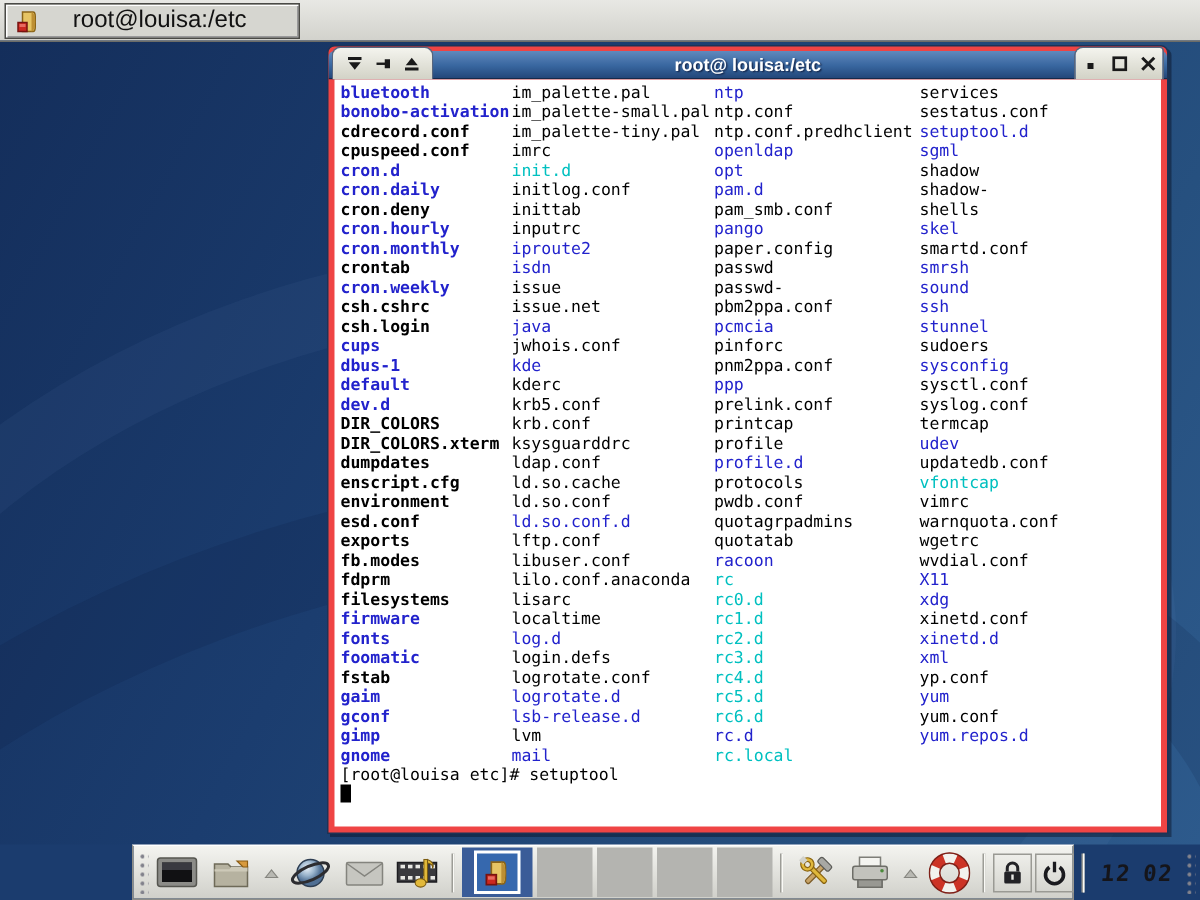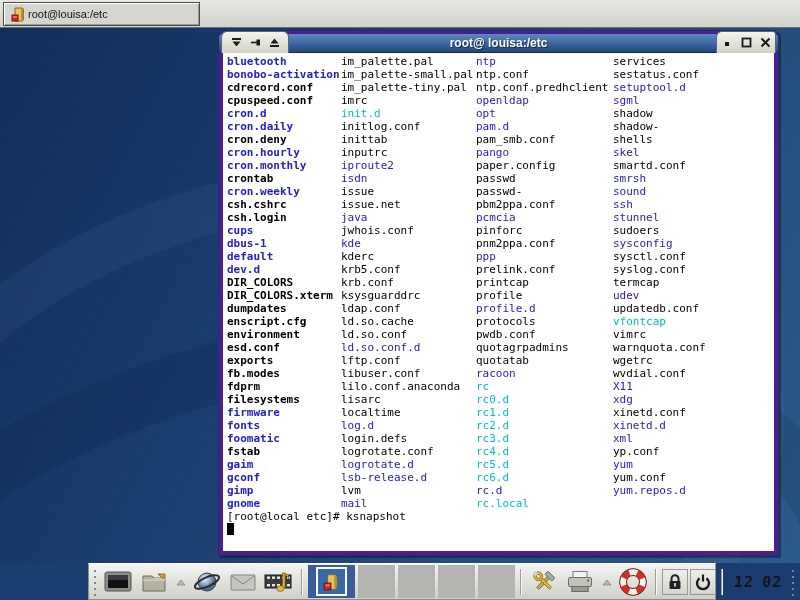--- a/index.html
+++ b/index.html
@@ -8,33 +8,33 @@
   .screen { position:relative; width:800px; height:600px; overflow:hidden; background:#1b3c6e; }
 
   
   .top-taskbar { position:absolute; left:0; top:0; width:800px; height:28px;
     background:linear-gradient(#e8e8e4,#d2d2cc); border-bottom:1px solid #6d6d68; }
   .task-btn { position:absolute; left:3px; top:2px; width:197px; height:24px;
     background:#d6d6d0; border:1px solid #4a4a46;
     box-shadow:inset 1px 1px 0 #ffffff, inset -1px -1px 0 #99999a;
     display:flex; align-items:center; cursor:default; }
   .task-btn .ticon { width:18px; height:18px; margin-left:6px; flex:0 0 auto; }
-  .task-btn .tlabel { flex:1; text-align:left; font-size:11px; color:#111; padding-right:14px; }
+  .task-btn .tlabel { flex:1; text-align:center; font-size:16px; color:#111; padding-right:14px; }
 
   
   .desktop { position:absolute; left:0; top:28px; right:0; bottom:37px; overflow:hidden;
     background:linear-gradient(118deg,#142e5b 0%,#1b3d6f 38%,#26507f 78%,#2d5a8c 100%); }
   .sw1 { position:absolute; left:-160px; top:140px; width:950px; height:620px;
     border:48px solid rgba(130,170,215,0.06); border-radius:50%; transform:rotate(-12deg); }
   .sw2 { position:absolute; left:-260px; top:300px; width:1150px; height:720px;
     border:60px solid rgba(8,18,48,0.12); border-radius:50%; transform:rotate(-14deg); }
 
   
   .window { position:absolute; left:218px; top:30px; width:561px; height:526px;
-    background:#4c1d95; border:1px solid #1d3356; border-radius:5px 5px 0 0;
+    background:#ef4444; border:1px solid #1d3356; border-radius:5px 5px 0 0;
     box-shadow:2px 2px 0 rgba(8,16,34,0.45); }
   .titlebar { position:absolute; left:0; top:0; right:0; height:22px; }
   .title-blue { position:absolute; left:0; right:0; top:3px; bottom:0; border-radius:4px 4px 0 0;
     background:linear-gradient(#6089bd,#38669f 55%,#23477a); border-bottom:1px solid #16294a; }
   .title-text { position:absolute; left:0; right:0; top:5px; text-align:center; color:#fff;
     font-size:12px; font-weight:bold; text-shadow:1px 1px 1px rgba(0,0,25,0.6); }
   .tab { position:absolute; top:0; height:22px; background:linear-gradient(#f4f4ee,#d2d2c6);
     border:1px solid #56657e; border-bottom:none; border-radius:6px 6px 0 0;
     display:flex; align-items:center; justify-content:center; gap:6px; }
   .tab-left { left:2px; width:68px; }
@@ -143,21 +143,21 @@
       </div>
     </div>
 
     <div class="term">
       <div class="cols">
           <div class="file-col c0"><div class="fl d">bluetooth</div><div class="fl d">bonobo-activation</div><div class="fl f">cdrecord.conf</div><div class="fl f">cpuspeed.conf</div><div class="fl d">cron.d</div><div class="fl d">cron.daily</div><div class="fl f">cron.deny</div><div class="fl d">cron.hourly</div><div class="fl d">cron.monthly</div><div class="fl f">crontab</div><div class="fl d">cron.weekly</div><div class="fl f">csh.cshrc</div><div class="fl f">csh.login</div><div class="fl d">cups</div><div class="fl d">dbus-1</div><div class="fl d">default</div><div class="fl d">dev.d</div><div class="fl f">DIR_COLORS</div><div class="fl f">DIR_COLORS.xterm</div><div class="fl f">dumpdates</div><div class="fl f">enscript.cfg</div><div class="fl f">environment</div><div class="fl f">esd.conf</div><div class="fl f">exports</div><div class="fl f">fb.modes</div><div class="fl f">fdprm</div><div class="fl f">filesystems</div><div class="fl d">firmware</div><div class="fl d">fonts</div><div class="fl d">foomatic</div><div class="fl f">fstab</div><div class="fl d">gaim</div><div class="fl d">gconf</div><div class="fl d">gimp</div><div class="fl d">gnome</div></div>
           <div class="file-col c1"><div class="fl f">im_palette.pal</div><div class="fl f">im_palette-small.pal</div><div class="fl f">im_palette-tiny.pal</div><div class="fl f">imrc</div><div class="fl l">init.d</div><div class="fl f">initlog.conf</div><div class="fl f">inittab</div><div class="fl f">inputrc</div><div class="fl d">iproute2</div><div class="fl d">isdn</div><div class="fl f">issue</div><div class="fl f">issue.net</div><div class="fl d">java</div><div class="fl f">jwhois.conf</div><div class="fl d">kde</div><div class="fl f">kderc</div><div class="fl f">krb5.conf</div><div class="fl f">krb.conf</div><div class="fl f">ksysguarddrc</div><div class="fl f">ldap.conf</div><div class="fl f">ld.so.cache</div><div class="fl f">ld.so.conf</div><div class="fl d">ld.so.conf.d</div><div class="fl f">lftp.conf</div><div class="fl f">libuser.conf</div><div class="fl f">lilo.conf.anaconda</div><div class="fl f">lisarc</div><div class="fl f">localtime</div><div class="fl d">log.d</div><div class="fl f">login.defs</div><div class="fl f">logrotate.conf</div><div class="fl d">logrotate.d</div><div class="fl d">lsb-release.d</div><div class="fl f">lvm</div><div class="fl d">mail</div></div>
           <div class="file-col c2"><div class="fl d">ntp</div><div class="fl f">ntp.conf</div><div class="fl f">ntp.conf.predhclient</div><div class="fl d">openldap</div><div class="fl d">opt</div><div class="fl d">pam.d</div><div class="fl f">pam_smb.conf</div><div class="fl d">pango</div><div class="fl f">paper.config</div><div class="fl f">passwd</div><div class="fl f">passwd-</div><div class="fl f">pbm2ppa.conf</div><div class="fl d">pcmcia</div><div class="fl f">pinforc</div><div class="fl f">pnm2ppa.conf</div><div class="fl d">ppp</div><div class="fl f">prelink.conf</div><div class="fl f">printcap</div><div class="fl f">profile</div><div class="fl d">profile.d</div><div class="fl f">protocols</div><div class="fl f">pwdb.conf</div><div class="fl f">quotagrpadmins</div><div class="fl f">quotatab</div><div class="fl d">racoon</div><div class="fl l">rc</div><div class="fl l">rc0.d</div><div class="fl l">rc1.d</div><div class="fl l">rc2.d</div><div class="fl l">rc3.d</div><div class="fl l">rc4.d</div><div class="fl l">rc5.d</div><div class="fl l">rc6.d</div><div class="fl d">rc.d</div><div class="fl l">rc.local</div></div>
           <div class="file-col c3"><div class="fl f">services</div><div class="fl f">sestatus.conf</div><div class="fl d">setuptool.d</div><div class="fl d">sgml</div><div class="fl f">shadow</div><div class="fl f">shadow-</div><div class="fl f">shells</div><div class="fl d">skel</div><div class="fl f">smartd.conf</div><div class="fl d">smrsh</div><div class="fl d">sound</div><div class="fl d">ssh</div><div class="fl d">stunnel</div><div class="fl f">sudoers</div><div class="fl d">sysconfig</div><div class="fl f">sysctl.conf</div><div class="fl f">syslog.conf</div><div class="fl f">termcap</div><div class="fl d">udev</div><div class="fl f">updatedb.conf</div><div class="fl l">vfontcap</div><div class="fl f">vimrc</div><div class="fl f">warnquota.conf</div><div class="fl f">wgetrc</div><div class="fl f">wvdial.conf</div><div class="fl d">X11</div><div class="fl d">xdg</div><div class="fl f">xinetd.conf</div><div class="fl d">xinetd.d</div><div class="fl d">xml</div><div class="fl f">yp.conf</div><div class="fl d">yum</div><div class="fl f">yum.conf</div><div class="fl d">yum.repos.d</div></div>
         </div>
-      <div class="line fl f">[root@local etc]# ksnapshot</div>
+      <div class="line fl f">[root@louisa etc]# setuptool</div>
       <div class="line"><span class="cursor"></span></div>
     </div>
   </div>
 
   <div class="panel">
     <div class="phandle"></div>
 
     <div class="pbtn">
       <svg width="28" height="24" viewBox="0 0 28 24">
         <rect x="1" y="2" width="26" height="19" rx="2" fill="#8c8c88" stroke="#55554f" stroke-width="1"></rect>

